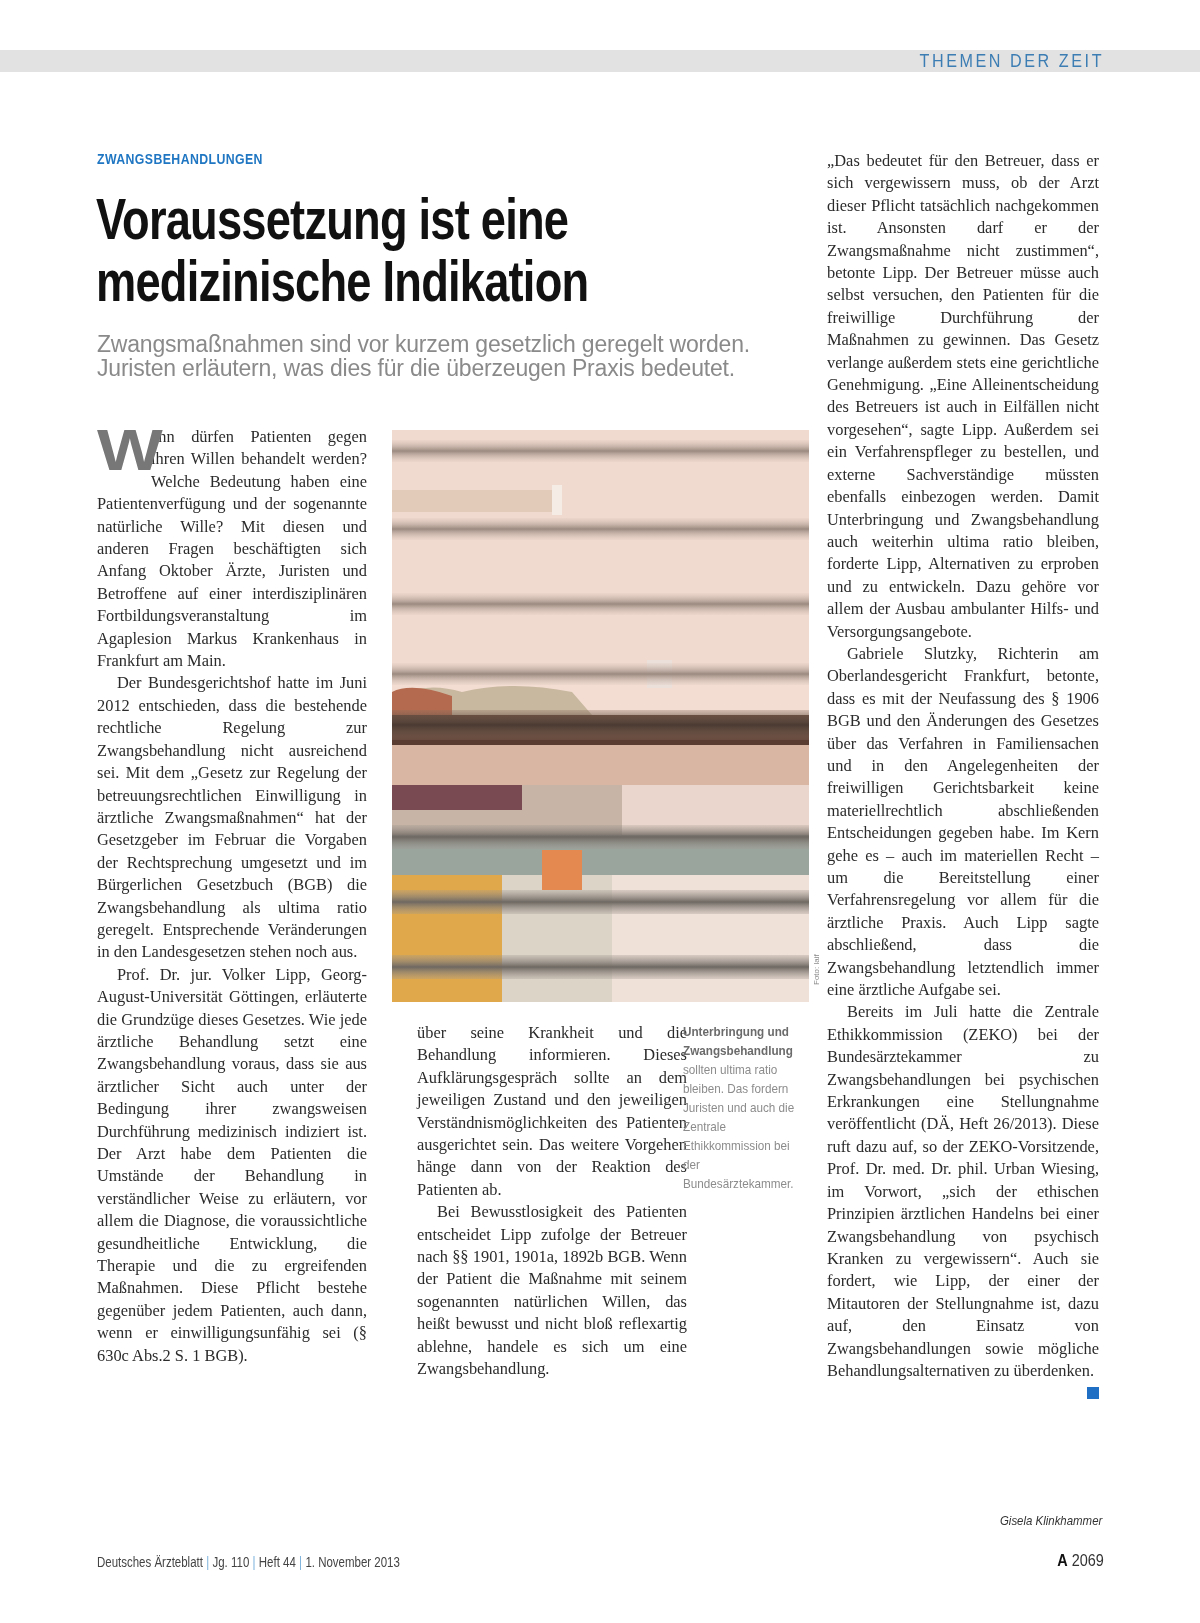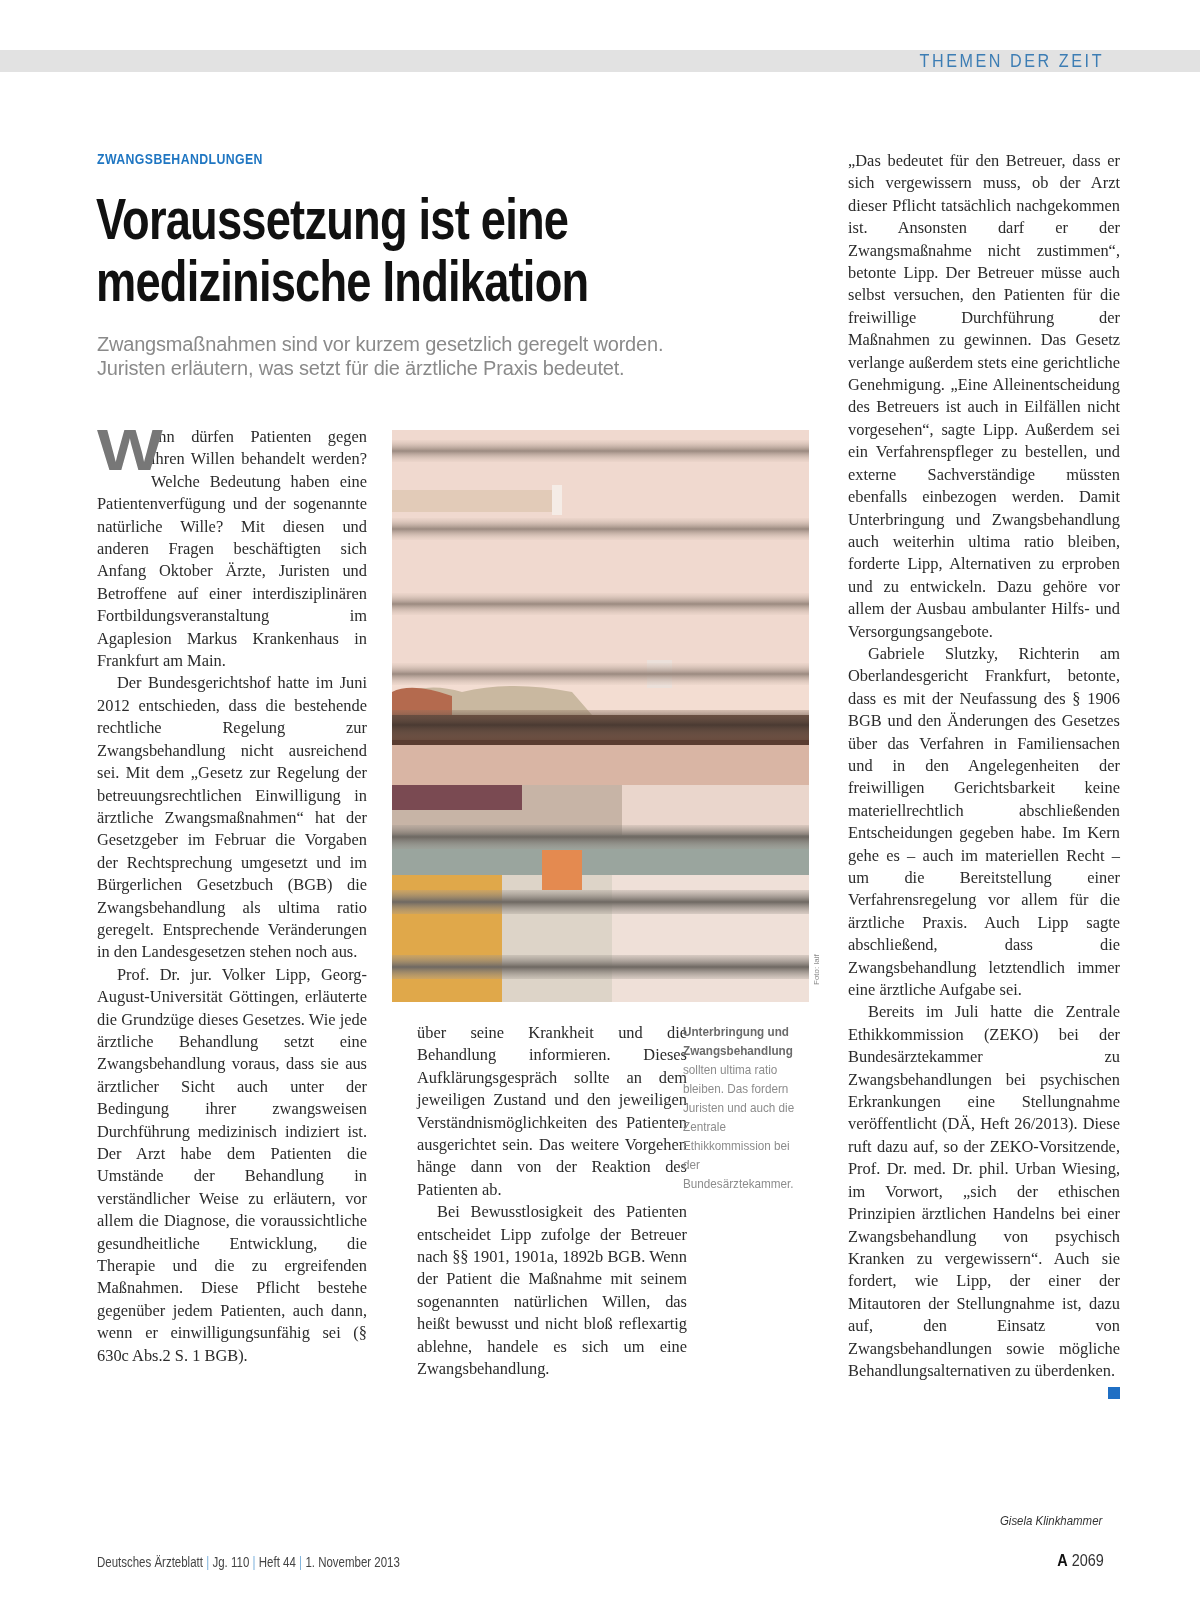--- a/index.html
+++ b/index.html
@@ -22,33 +22,33 @@
       color: #1f76c2; letter-spacing: 0.5px; transform: scaleX(0.82); transform-origin: left center;
     }
     .headline {
       position: absolute; left: 96px; top: 188px; width: 700px;
       font-family: "Liberation Sans", sans-serif; font-weight: bold; font-size: 58px;
       line-height: 62px; color: #111; letter-spacing: -1px;
       transform: scaleX(0.78); transform-origin: left top; white-space: nowrap;
     }
     .deck {
       position: absolute; left: 97px; top: 332px; width: 700px;
-      font-family: "Liberation Sans", sans-serif; font-size: 20px; line-height: 24px;
+      font-family: "Liberation Sans", sans-serif; font-size: 23px; line-height: 24px;
       color: #8a8a8a; letter-spacing: -0.2px;
     }
 
     .col {
       position: absolute; font-size: 16.4px; line-height: 22.4px; color: #2b2b2b;
       text-align: justify; hyphens: manual;
     }
     .col p { text-indent: 0; }
     .col p + p { text-indent: 20px; }
     .col1 { left: 97px; top: 426px; width: 270px; }
     .col2 { left: 390px; top: 1022px; width: 270px; margin-left: 27px; }
-    .col3 { left: 848px; top: 150px; width: 272px; }
+    .col3 { left: 827px; top: 150px; width: 272px; }
 
     .dropcap {
       float: left; font-family: "Liberation Sans", sans-serif; font-weight: bold;
       font-size: 58px; line-height: 44px; color: #777; margin: 2px 6px 0 0;
       transform: scaleX(1.2); transform-origin: left top; width: 48px;
     }
 
     .photo {
       position: absolute; left: 392px; top: 430px; width: 417px; height: 572px;
       overflow: hidden; background: #efd8cc;
@@ -95,21 +95,21 @@
 <div class="topbar"></div>
 <div class="section-label">THEMEN DER ZEIT</div>
 
 <div class="kicker">ZWANGSBEHANDLUNGEN</div>
 <div class="headline">
   <div>Voraussetzung ist eine</div>
   <div>medizinische Indikation</div>
 </div>
 <div class="deck">
   <div>Zwangsmaßnahmen sind vor kurzem gesetzlich geregelt worden.</div>
-  <div>Juristen erläutern, was setzt für die ärztliche Praxis bedeutet.</div>
+  <div>Juristen erläutern, was dies für die überzeugen Praxis bedeutet.</div>
 </div>
 
 <div class="col col1">
   <p><span class="dropcap">W</span><span>ann dürfen Patienten gegen ihren Willen behandelt werden? Welche Bedeutung haben eine Patientenverfügung und der sogenannte natürliche Wille? Mit diesen und anderen Fragen beschäftigten sich Anfang Oktober Ärzte, Juristen und Betroffene auf einer interdisziplinären Fortbildungsveranstaltung im Agaplesion Markus Krankenhaus in Frankfurt am Main.</span></p>
   <p>Der Bundesgerichtshof hatte im Juni 2012 entschieden, dass die bestehende rechtliche Regelung zur Zwangsbehandlung nicht ausreichend sei. Mit dem „Gesetz zur Regelung der betreuungsrechtlichen Einwilligung in ärztliche Zwangsmaßnahmen“ hat der Gesetzgeber im Februar die Vorgaben der Rechtsprechung umgesetzt und im Bürgerlichen Gesetzbuch (BGB) die Zwangsbehandlung als ultima ratio geregelt. Entsprechende Veränderungen in den Landesgesetzen stehen noch aus.</p>
   <p>Prof. Dr. jur. Volker Lipp, Georg-August-Universität Göttingen, erläuterte die Grundzüge dieses Gesetzes. Wie jede ärztliche Behandlung setzt eine Zwangsbehandlung voraus, dass sie aus ärztlicher Sicht auch unter der Bedingung ihrer zwangsweisen Durchführung medizinisch indiziert ist. Der Arzt habe dem Patienten die Umstände der Behandlung in verständlicher Weise zu erläutern, vor allem die Diagnose, die voraussichtliche gesundheitliche Entwicklung, die Therapie und die zu ergreifenden Maßnahmen. Diese Pflicht bestehe gegenüber jedem Patienten, auch dann, wenn er einwilligungsunfähig sei (§ 630c Abs.2 S. 1 BGB).</p>
 </div>
 
 <div class="photo">
   <svg width="417" height="572" viewBox="0 0 417 572">

